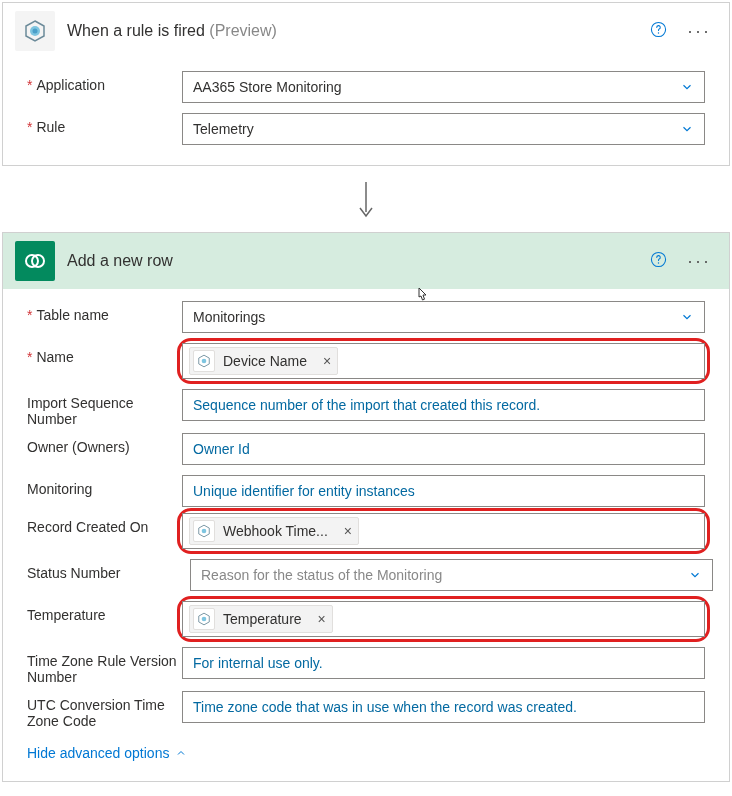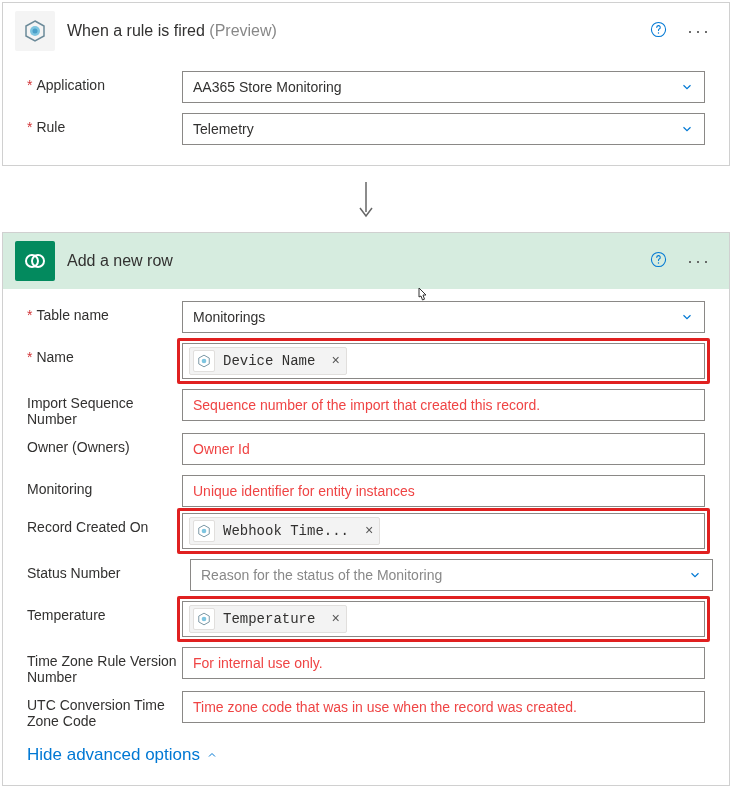--- a/index.html
+++ b/index.html
@@ -47,21 +47,21 @@
       width: 100%;
       border: 1px solid #8a8886;
       background: #fff;
       min-height: 32px;
       display: flex;
       align-items: center;
       padding: 4px 34px 4px 10px;
       position: relative;
       font-size: 14px;
     }
-    .input-box { color: #ef4444; padding-right: 18px; }
+    .input-box { color: #0369a1; padding-right: 18px; }
     .chevron-down {
       position: absolute;
       right: 10px; top: 50%;
       transform: translateY(-50%);
       width: 14px; height: 14px;
       color: #0078d4;
     }
     .token-box { padding: 3px 6px; }
     .token {
       display: inline-flex;
@@ -75,25 +75,25 @@
     .token-icon {
       width: 22px; height: 22px;
       display: flex; align-items: center; justify-content: center;
       background: #fff;
       border: 1px solid #e1dfdd;
       border-radius: 2px;
     }
     .token-icon svg { width: 14px; height: 14px; }
     .token-label { font-size: 14px; }
     .token-x { margin-left: 8px; color: #555; font-size: 14px; cursor: pointer;}
-    .highlight { border: 3px solid #e02020; padding: 2px; margin: -5px; border-radius: 2px; font-family: Liberation Mono, monospace;}
+    .highlight { border: 3px solid #e02020; padding: 2px; margin: -5px; border-radius: 14px;}
     .highlight .token-box { border: 1px solid #8a8886; }
     .arrow-wrap { display: flex; justify-content: center; padding: 10px 0 12px 0; }
     .arrow-wrap svg { width: 24px; height: 40px; color: #666; }
-    .hide-link { color: #0078d4; font-size: 17px; display: inline-flex; align-items: center; gap: 6px; cursor: pointer; margin-top: 6px; }
+    .hide-link { color: #0078d4; font-size: 14px; display: inline-flex; align-items: center; gap: 6px; cursor: pointer; margin-top: 6px; }
     .hide-link svg { width: 12px; height: 12px; }
     .cursor-icon {
       position: absolute;
       bottom: -22px;
       left: 410px;
       pointer-events: none;
     }
   </style>
 </head>
 <body>

